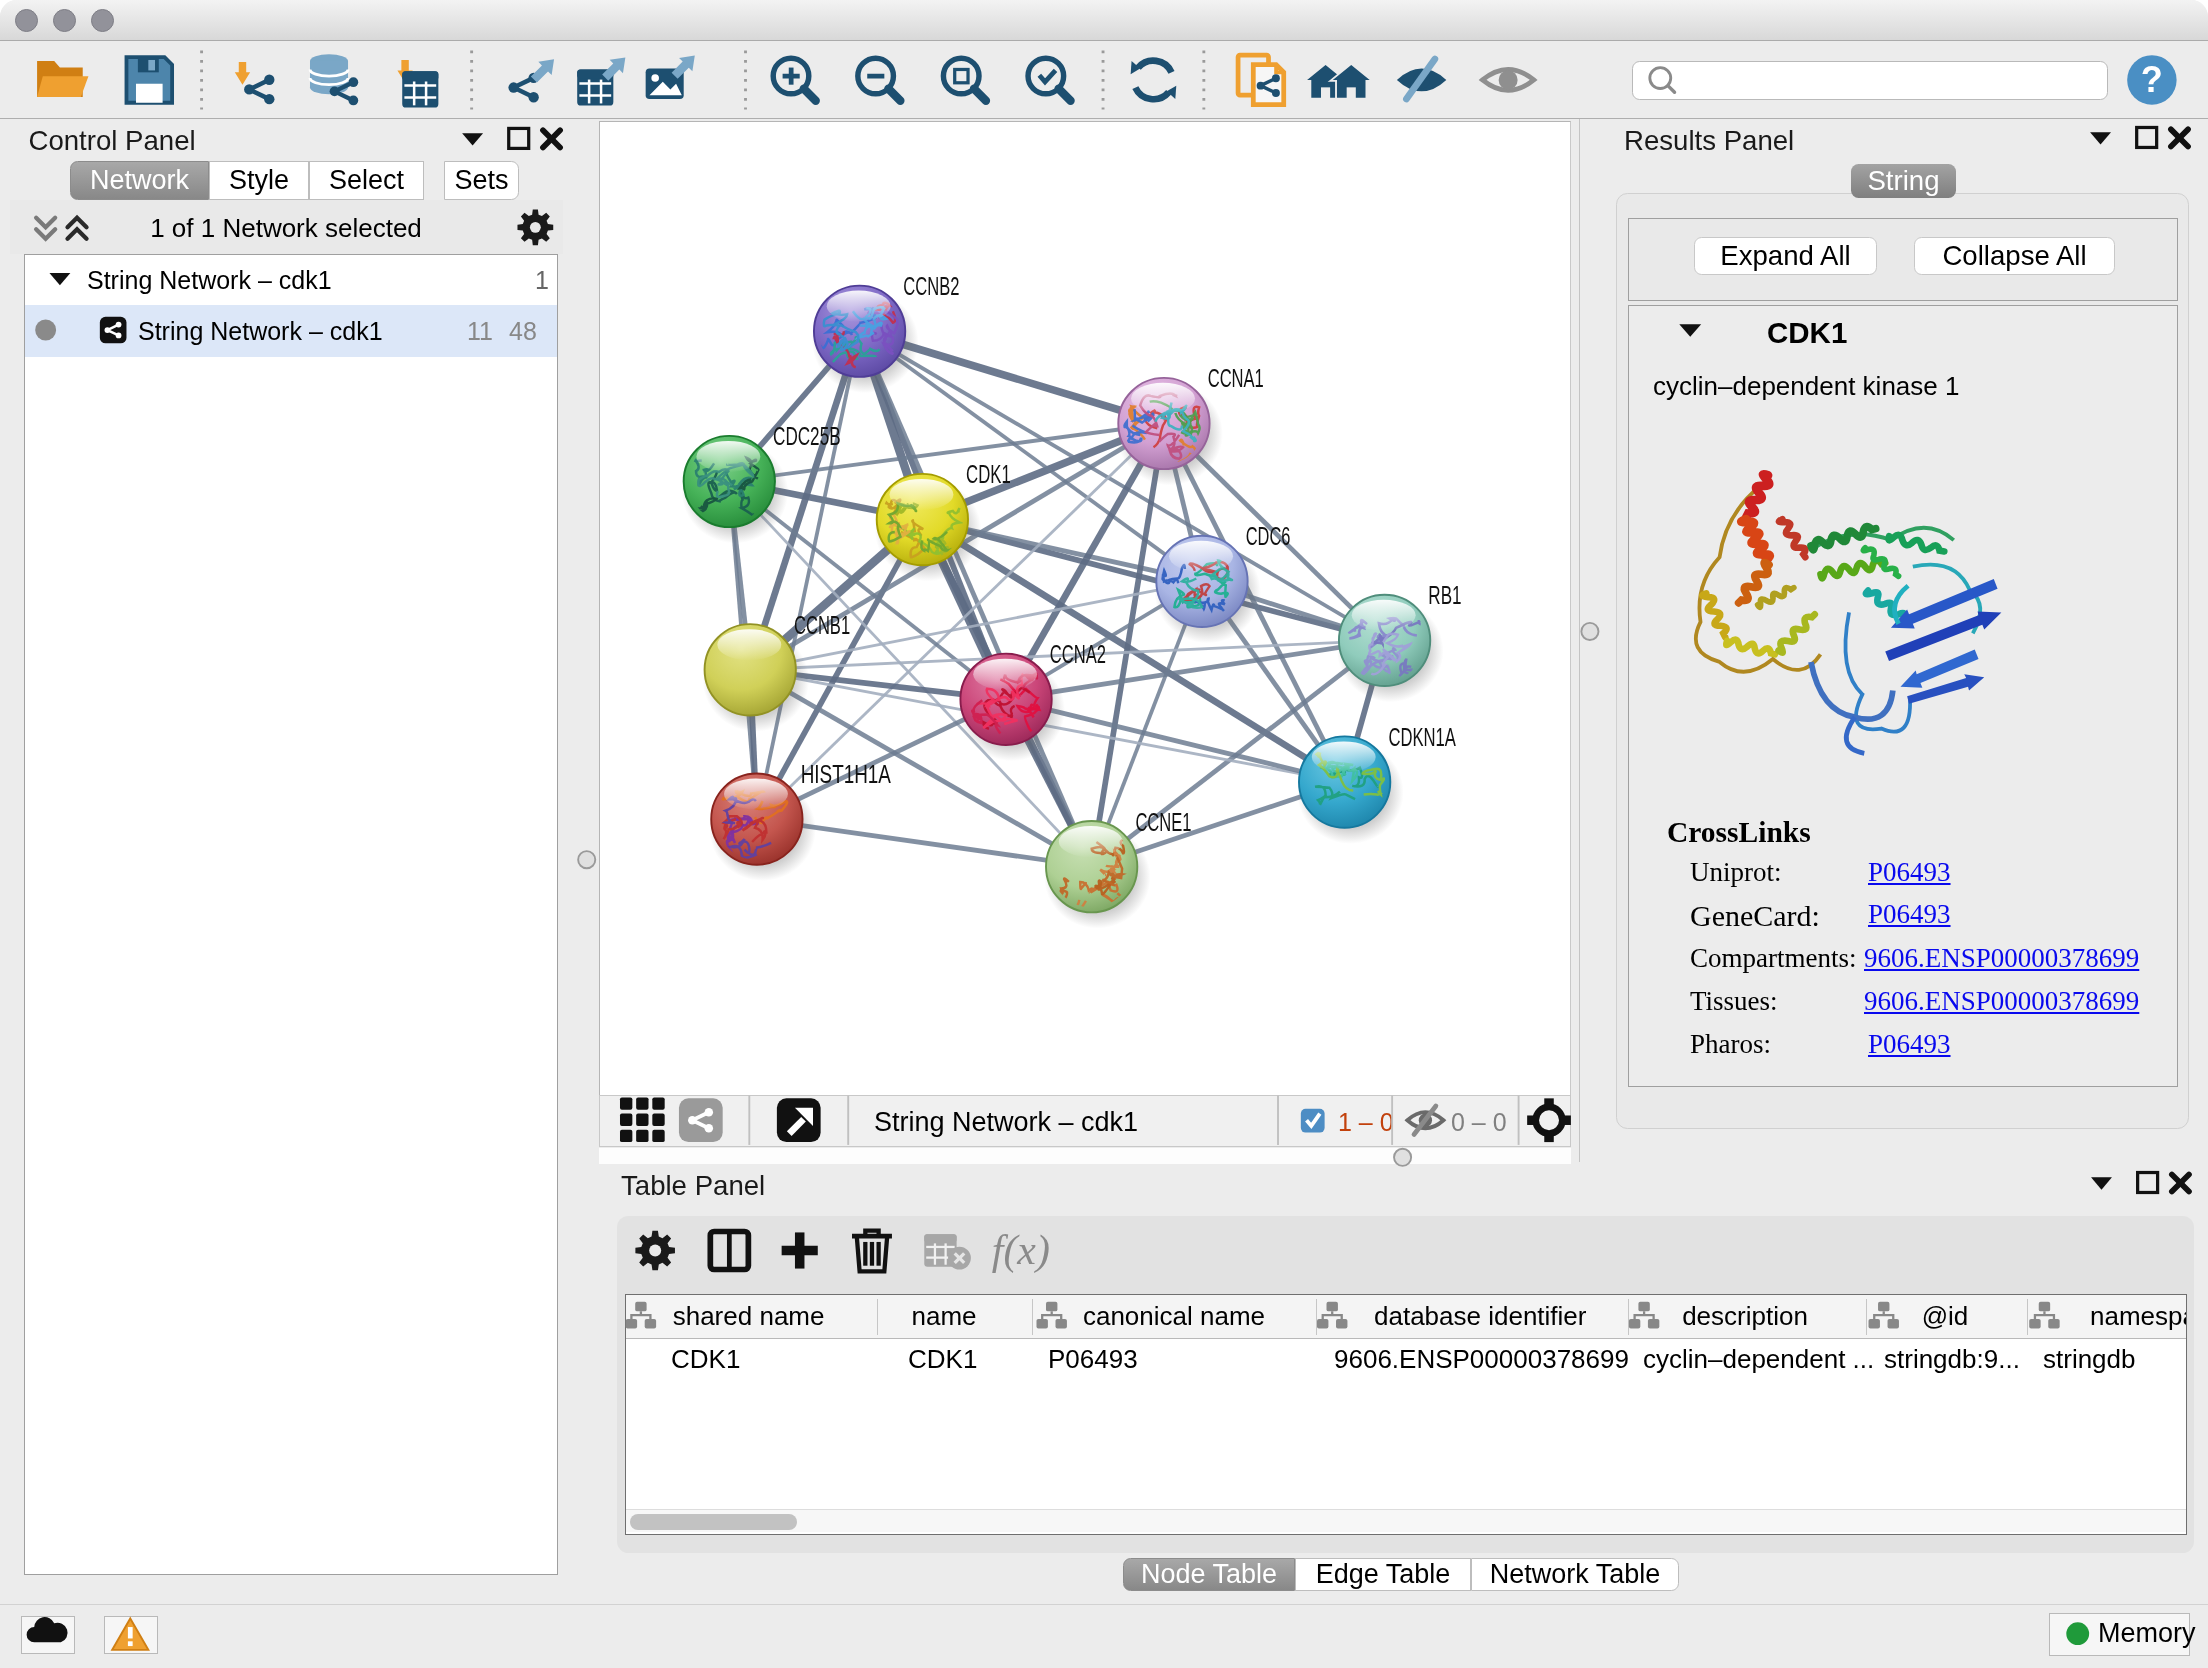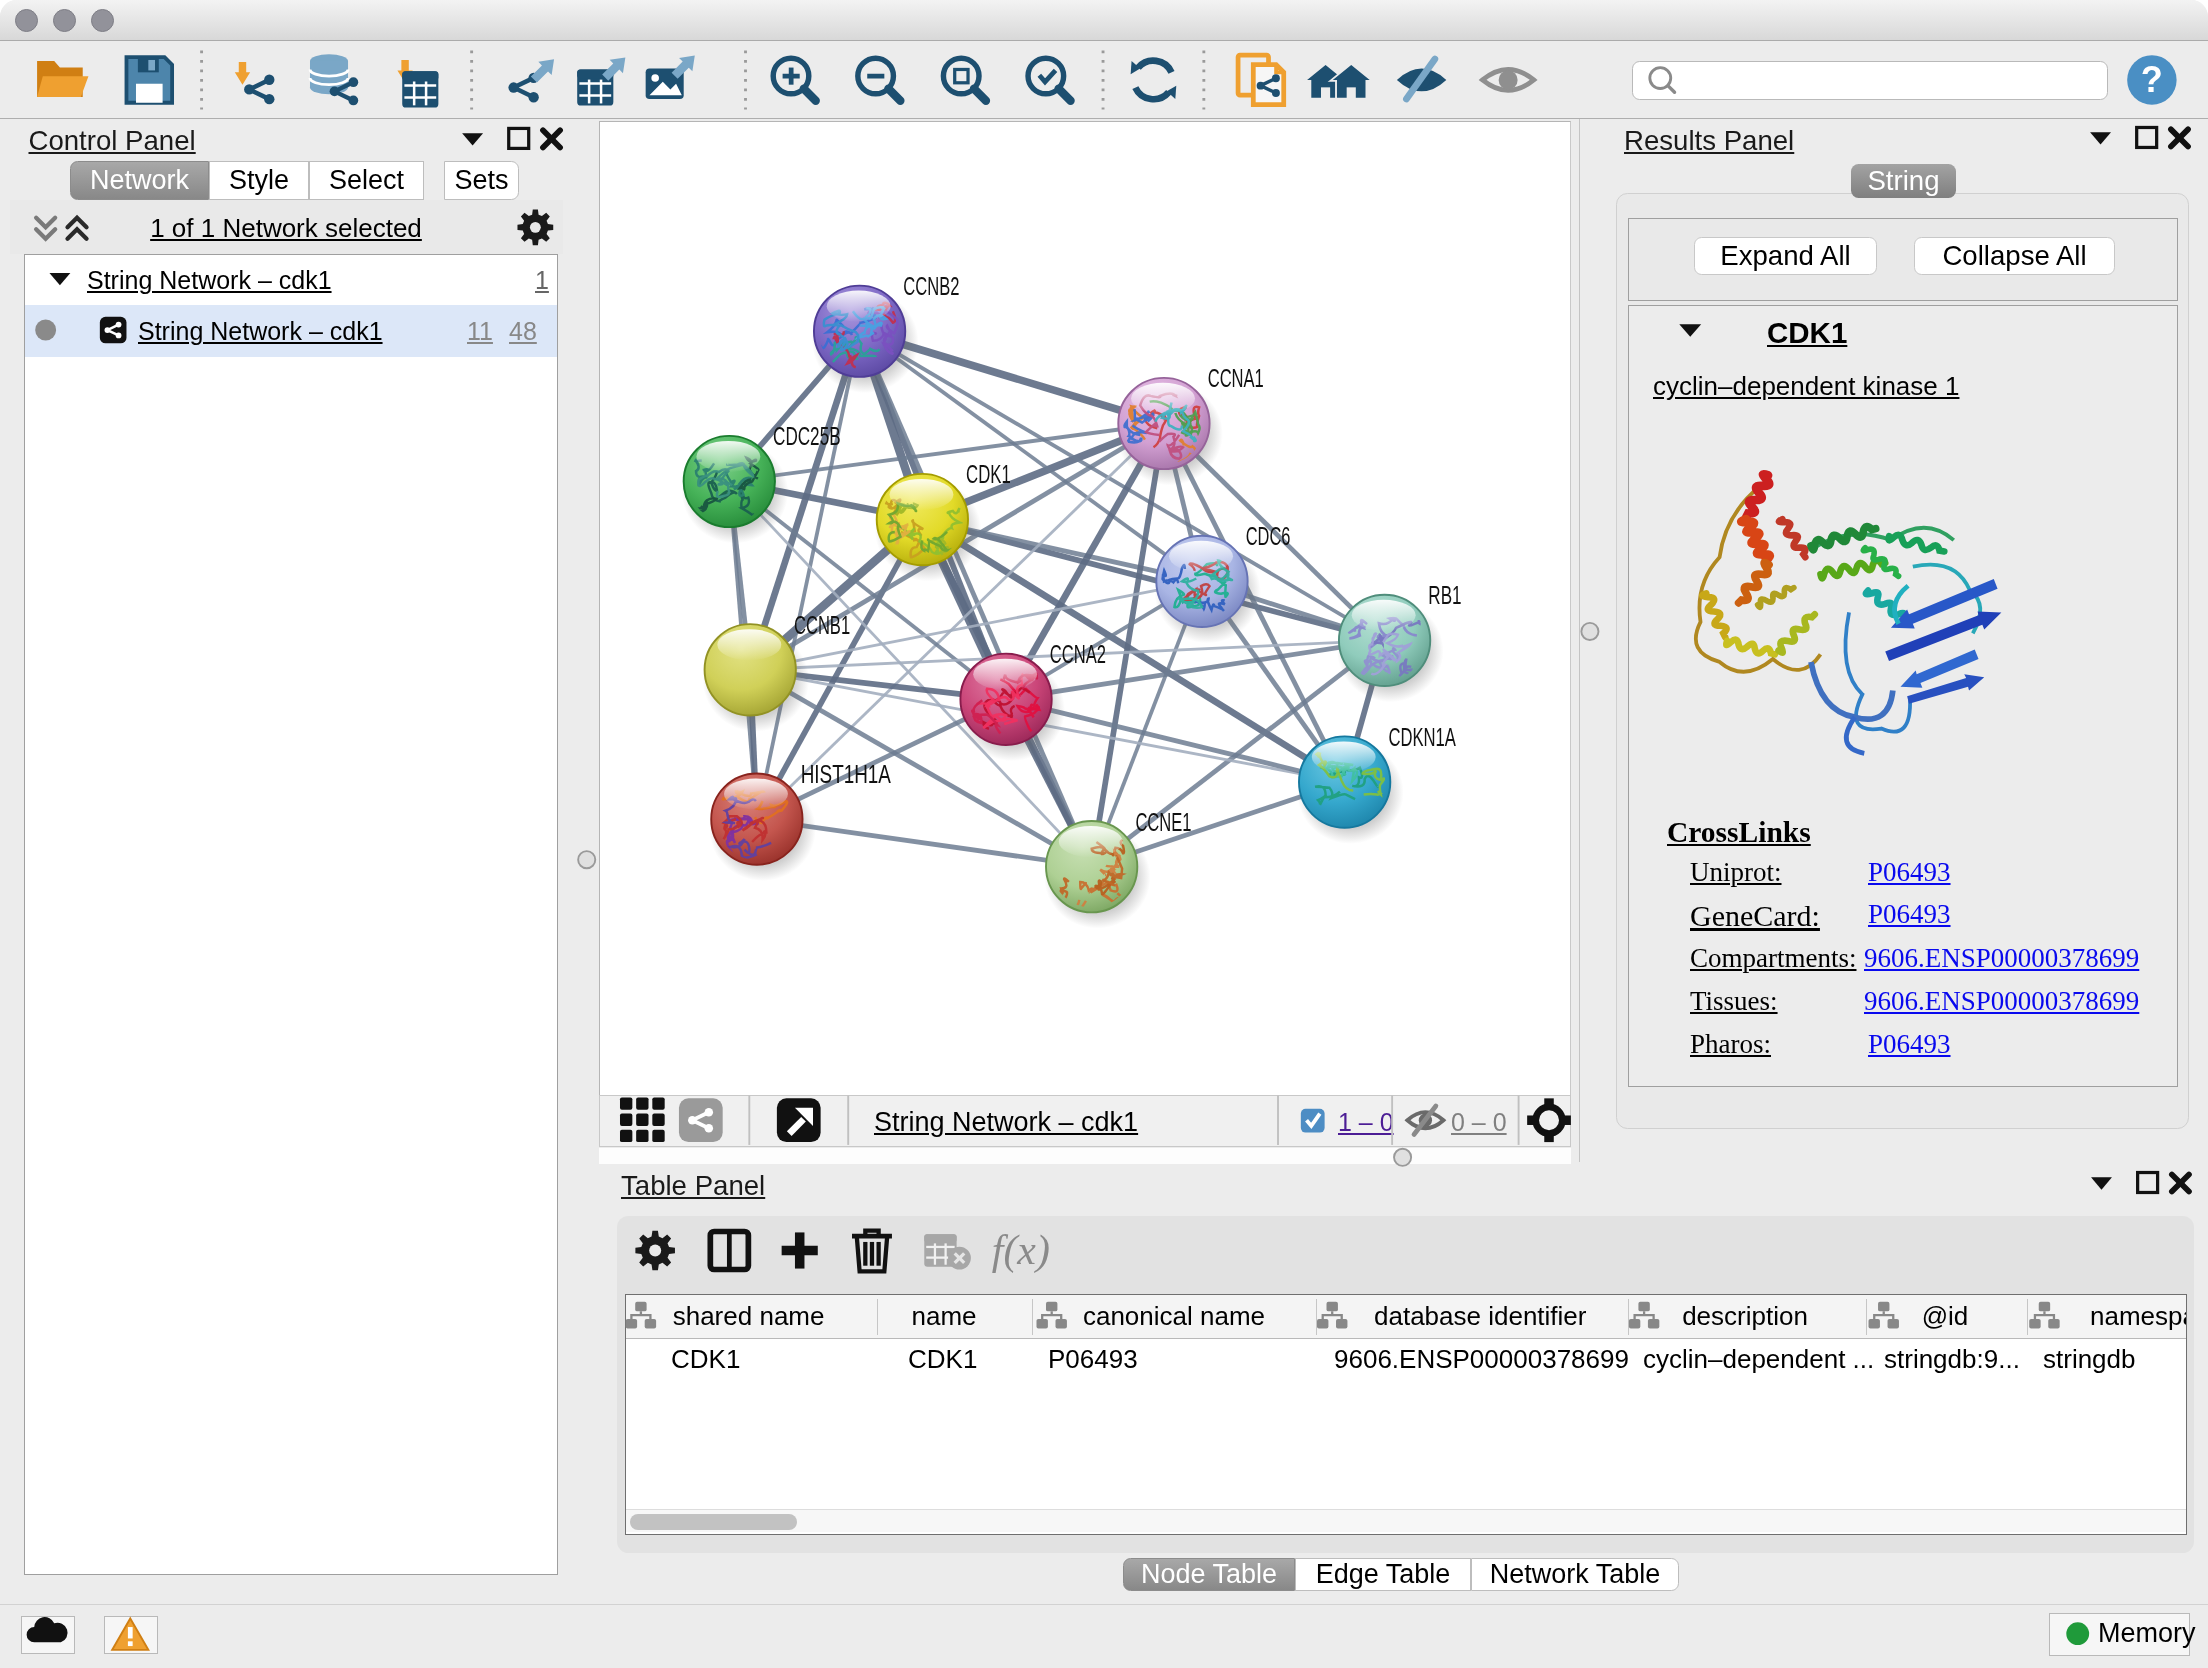--- a/index.html
+++ b/index.html
@@ -1,19 +1,19 @@
 <!DOCTYPE html>
 <html style="font-size:15px"><head>
 <meta charset="utf-8">
 <style>
 * { margin:0; padding:0; box-sizing:border-box; }
 html,body { width:2208px; height:1668px; overflow:hidden; }
 body { font-family:"Liberation Sans", sans-serif; background:#ffffff; position:relative; }
 #winbg { position:absolute; left:0; top:0; width:2208px; height:1668px; background:#ececec; border-radius:17px 17px 0 0; }
-.abs { position:absolute;text-decoration:underline; }
+.abs { position:absolute; }
 
 
 #titlebar { position:absolute; left:0; top:0; width:2208px; height:41px;
   background:linear-gradient(#f3f3f3, #d8d8d8);
   border-bottom:1px solid #ababab; border-radius:17px 17px 0 0; }
 .tl { position:absolute; top:8.6px; width:23px; height:23px; border-radius:50%;
   background:#92929a; border:1px solid #7e7e86; }
 #wtitle { position:absolute; top:6.7px; left:0; width:100%; text-align:center;
   font-size:27px; font-weight:bold; color:#3c3c3c; }
 
@@ -418,21 +418,21 @@
 <text x="680" y="446" font-family="Liberation Sans, sans-serif" font-size="28" textLength="47" lengthAdjust="spacingAndGlyphs" fill="#111111">CDC6</text>
 <text x="872" y="508" font-family="Liberation Sans, sans-serif" font-size="28" textLength="35" lengthAdjust="spacingAndGlyphs" fill="#111111">RB1</text>
 <text x="205" y="539" font-family="Liberation Sans, sans-serif" font-size="28" textLength="59" lengthAdjust="spacingAndGlyphs" fill="#111111">CCNB1</text>
 <text x="474" y="570" font-family="Liberation Sans, sans-serif" font-size="28" textLength="59" lengthAdjust="spacingAndGlyphs" fill="#111111">CCNA2</text>
 <text x="830" y="657" font-family="Liberation Sans, sans-serif" font-size="28" textLength="71" lengthAdjust="spacingAndGlyphs" fill="#111111">CDKN1A</text>
 <text x="212" y="696" font-family="Liberation Sans, sans-serif" font-size="28" textLength="95" lengthAdjust="spacingAndGlyphs" fill="#111111">HIST1H1A</text>
 <text x="564" y="746" font-family="Liberation Sans, sans-serif" font-size="28" textLength="59" lengthAdjust="spacingAndGlyphs" fill="#111111">CCNE1</text>
 </svg>
 <div id="netbar">
   <span class="abs" style="left:274px; top:10.5px; font-size:27px;">String Network – cdk1</span>
-  <span class="abs" style="left:738px; top:12.4px; font-size:25px; color:#4c1d95;">1 – 0</span>
+  <span class="abs" style="left:738px; top:12.4px; font-size:25px; color:#c2410c;">1 – 0</span>
   <span class="abs" style="left:851px; top:12.4px; font-size:25px; color:#808080;">0 – 0</span>
 </div>
 <div id="netwhite"></div>
 
 <div id="rp"></div>
 <div class="ptitle abs" style="left:1624px; top:125px;">Results Panel</div>
 <div id="rp-box"></div>
 <div id="rp-stringtab">String</div>
 <div id="rp-box1"></div>
 <div class="rbtn" style="left:1694px; width:183px; line-height:36px;">Expand All</div>

